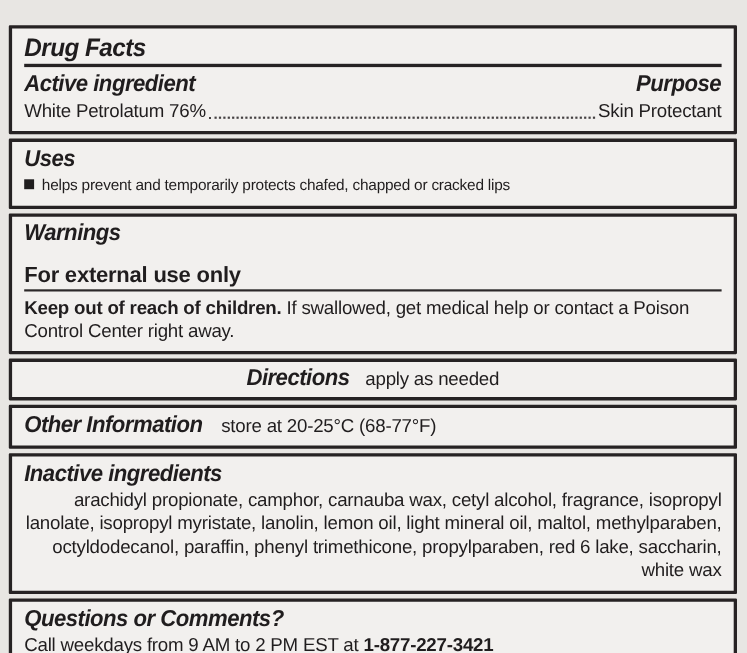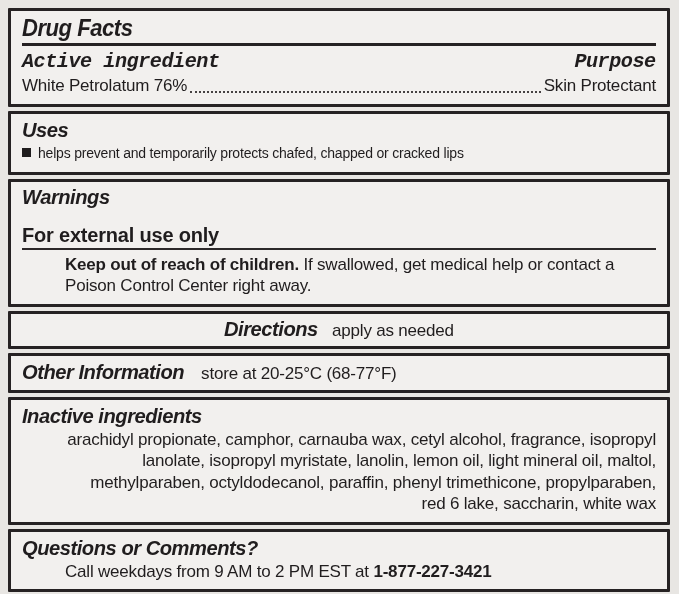--- a/index.html
+++ b/index.html
@@ -6,21 +6,21 @@
   body {
     width: 679px; height: 594px;
     background: #e8e6e3;
     font-family: "Liberation Sans", sans-serif;
     color: #201d1e;
     overflow: hidden;
   }
   .page {
     box-sizing: border-box;
     width: 679px; height: 464px;
-    padding: 8px 9px 10px 8px;
+    padding: 23px 9px 10px 8px;
   }
   .panel {
     box-sizing: border-box;
     width: 662px;
     background: #f2f0ee;
     border: 3px solid #262223;
     border-radius: 1px;
     padding: 3px 11px 7px 11px;
     margin-bottom: 4px;
     letter-spacing: -0.2px;
@@ -38,24 +38,24 @@
   }
   .heading.big { font-size: 23px; line-height: 28px; }
   .thick-rule {
     height: 3px; background: #262223; border: 0;
     margin: 1px 0 3px 0;
   }
   .thin-rule {
     height: 2px; background: #2c2829; border: 0;
     margin: 3px 0 4px 0;
   }
-  .body-text { font-size: 17px; line-height: 21px; margin-left: 43px; }
+  .body-text { font-size: 17px; line-height: 21px; }
   .bold { font-weight: bold; }
   .ai-row {
-    display: flex; justify-content: space-between; align-items: baseline; font-family: Liberation Mono, monospace;
+    display: flex; justify-content: space-between; align-items: baseline;
   }
   .leader-row { display: flex; align-items: baseline; font-size: 17px; line-height: 22px; }
   .leader {
     flex: 1;
     border-bottom: 2px dotted #454142;
     align-self: flex-end;
     margin: 0 3px 4px 3px;
     min-width: 20px;
   }
   .bullet-line { display: flex; align-items: baseline; font-size: 14px; line-height: 21.5px; }

